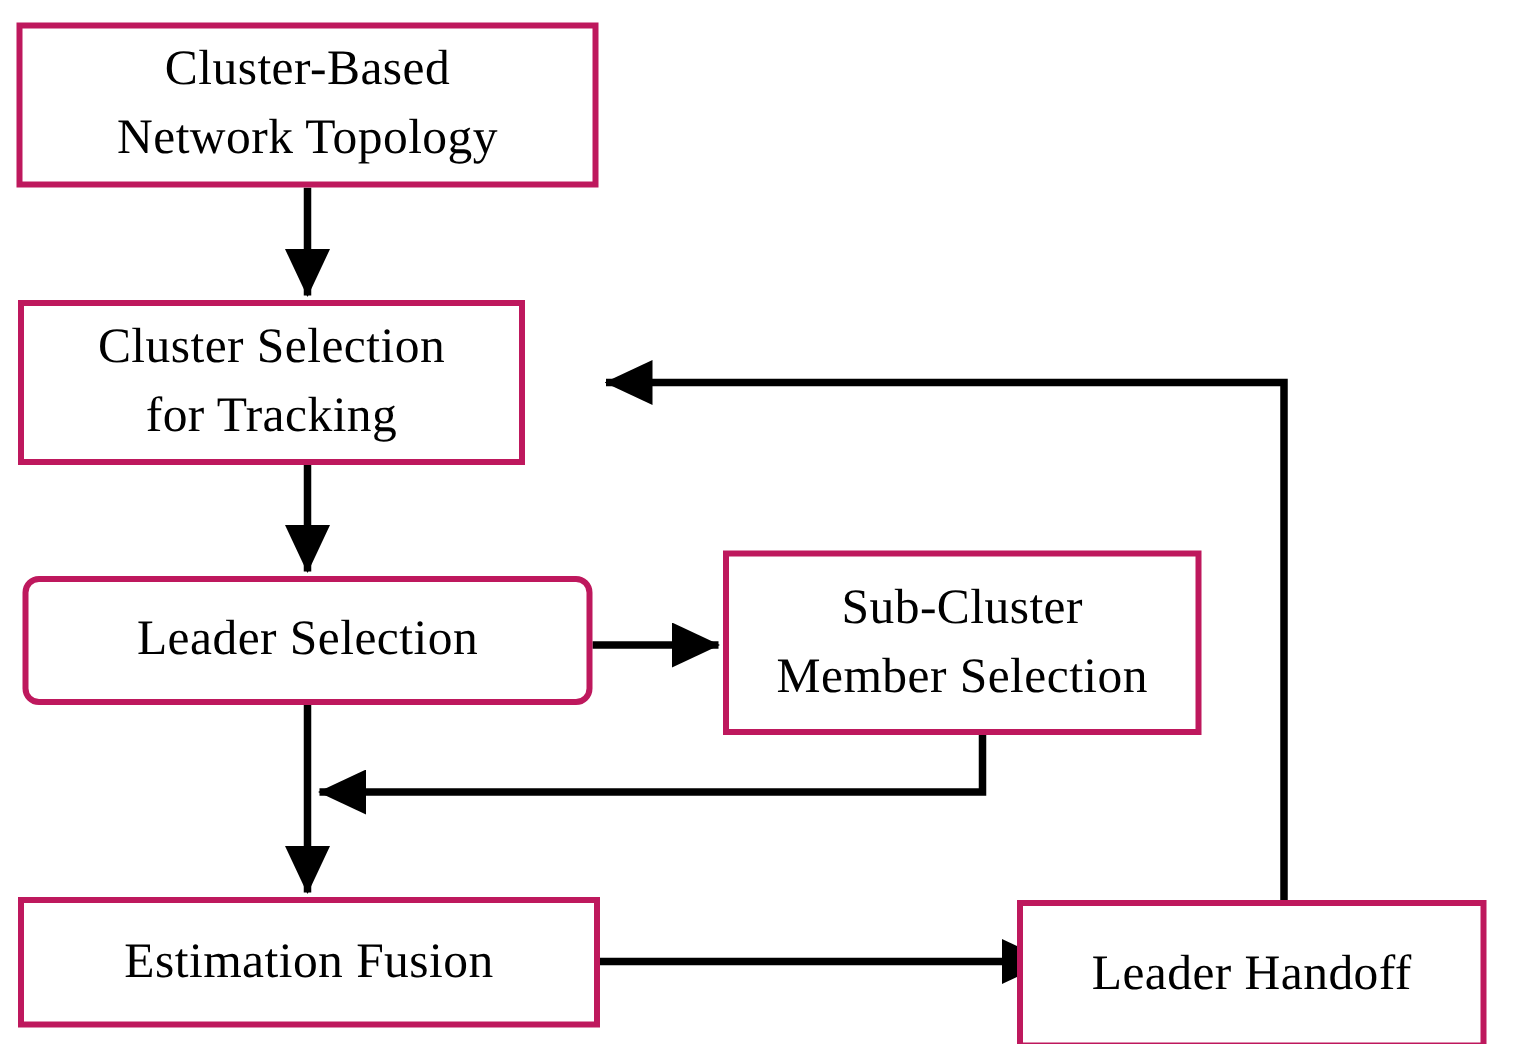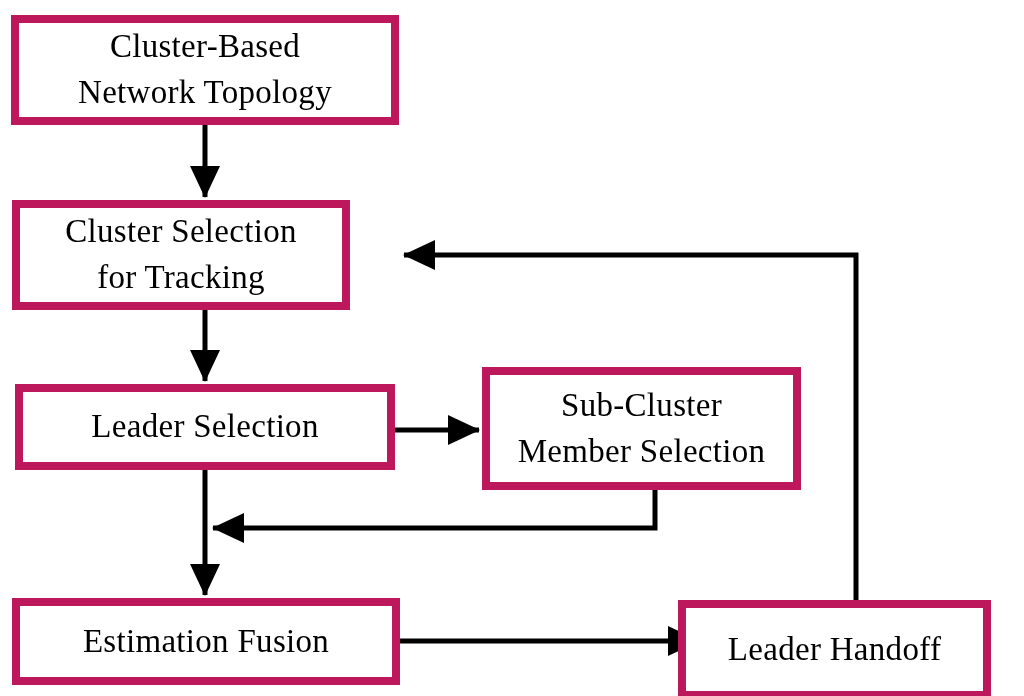--- a/index.html
+++ b/index.html
@@ -18,38 +18,38 @@
   #arrow-layer {
     position: absolute;
     left: 0;
     top: 0;
     width: 1024px;
     height: 696px;
   }
   .flow-box {
     position: absolute;
     box-sizing: border-box;
-    border: 8px solid #be185d;
+    border: 4px solid #be185d;
     background: #ffffff;
     display: flex;
     align-items: center;
     justify-content: center;
     text-align: center;
   }
   .flow-label {
     color: #000000;
     font-size: 33px;
     line-height: 1.38;
     white-space: pre-line;
     letter-spacing: 0.3px;
   }
   
   #box-network-topology { left: 11px;  top: 15px;  width: 388px; height: 110px; }
   #box-cluster-selection{ left: 12px;  top: 200px; width: 338px; height: 110px; }
-  #box-leader-selection { left: 15px;  top: 384px; width: 380px; height: 86px; }
+  #box-leader-selection { left: 15px;  top: 384px; width: 380px; height: 86px; border-radius: 11px; }
   #box-subcluster       { left: 482px; top: 367px; width: 319px; height: 123px; }
   #box-estimation-fusion{ left: 12px;  top: 598px; width: 388px; height: 87px; align-items: center; }
   #box-leader-handoff   { left: 678px; top: 600px; width: 313px; height: 99px; }
 
   .arrow-path {
     fill: none;
     stroke: #000000;
     stroke-width: 5px;
   }
 </style>

